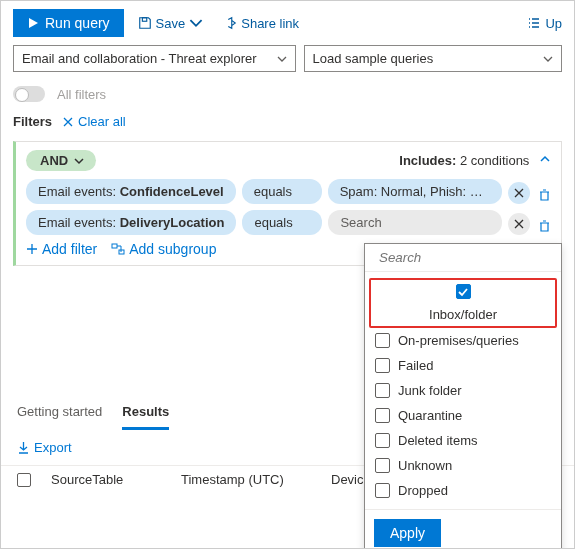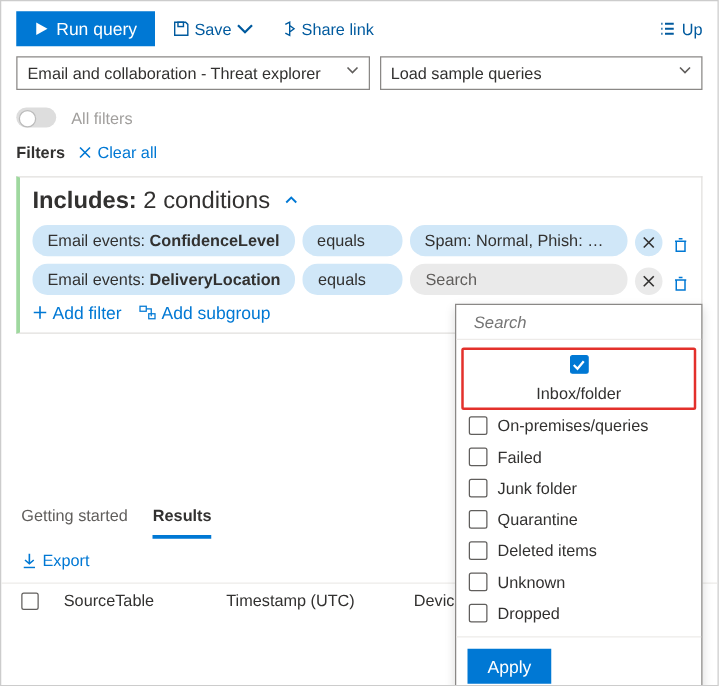--- a/index.html
+++ b/index.html
@@ -3,34 +3,34 @@
 <meta charset="utf-8">
 <style>
 * { box-sizing: border-box; margin: 0; padding: 0; font-family: "Segoe UI", -apple-system, sans-serif; }
 body { width: 575px; height: 549px; background: #fff; border: 1px solid #ccc; font-size: 13px; color: #323130; overflow: hidden; position: relative; }
 .toolbar { display: flex; align-items: center; padding: 8px 12px; gap: 8px; }
 .run-btn { background: #0078d4; color: #fff; border: none; padding: 6px 14px; display: flex; align-items: center; gap: 6px; font-size: 14px; cursor: pointer; }
 .toolbar-link { color: #005a9e; display: flex; align-items: center; gap: 4px; font-size: 13px; cursor: pointer; padding: 4px 6px; }
 .toolbar-link svg { width: 14px; height: 14px; }
 .up-link { margin-left: auto; display: flex; align-items: center; gap: 4px; color: #005a9e; cursor: pointer; }
 .selectors { display: flex; gap: 8px; padding: 0 12px 8px; }
-.select-box { border: 1px solid #8a8886; padding: 5px 8px; display: flex; align-items: flex-start; justify-content: space-between; flex: 1; cursor: pointer; }
+.select-box { border: 1px solid #8a8886; padding: 5px 8px; display: flex; align-items: center; justify-content: space-between; flex: 1; cursor: pointer; }
 .select-box:first-child { flex: 1.1; }
 .chev { width: 10px; height: 10px; }
 .filters-bar { display: flex; align-items: center; gap: 12px; padding: 6px 12px; }
 .toggle { width: 32px; height: 16px; border-radius: 8px; background: #ddd; position: relative; cursor: pointer; }
 .toggle::after { content: ""; width: 12px; height: 12px; border-radius: 50%; background: #fff; position: absolute; top: 2px; left: 2px; border: 1px solid #bbb; }
 .muted { color: #a19f9d; }
 .filters-header { display: flex; align-items: center; gap: 10px; padding: 6px 12px; }
 .filters-header b { font-weight: 600; }
 .clear { color: #0078d4; display: flex; align-items: center; gap: 4px; cursor: pointer; }
 .query-block { margin: 6px 12px; border: 1px solid #e1dfdd; border-left: 3px solid #9fd89f; padding: 8px 10px; position: relative; }
 .and-header { display: flex; align-items: center; justify-content: space-between; margin-bottom: 8px; }
 .and-chip { background: #c8e6c9; color: #323130; padding: 3px 12px 3px 14px; border-radius: 11px; font-weight: 600; display: flex; align-items: center; gap: 6px; cursor: pointer; font-size: 13px; }
-.includes { font-size: 19px; }
+.includes { font-size: 13px; }
 .includes b { font-weight: 600; }
 .collapse-caret { color: #0078d4; cursor: pointer; margin-left: 6px; }
 .cond-row { display: flex; align-items: flex-end; gap: 6px; margin-bottom: 6px; }
 .chip { background: #d0e7f8; padding: 5px 12px; border-radius: 12px; font-size: 13px; white-space: nowrap; }
 .chip.field { min-width: 190px; }
 .chip.op { min-width: 80px; }
 .chip.val { flex: 1; min-width: 160px; overflow: hidden; text-overflow: ellipsis; }
 .chip.search { background: #eaeaea; flex: 1; min-width: 160px; color: #605e5c; }
 .chip b { font-weight: 600; }
 .x-btn { background: #d0e7f8; width: 22px; height: 22px; border-radius: 50%; display: flex; align-items: center; justify-content: center; cursor: pointer; color: #323130; }
@@ -116,20 +116,26 @@
   <div class="clear">
     <svg width="12" height="12" viewBox="0 0 12 12">
         <path d="M2 2l8 8M10 2l-8 8" stroke="#0078d4" stroke-width="1.3"></path>
       </svg>
     <span>Clear all</span>
   </div>
 </div>
 
 <div class="query-block">
   <div class="and-header">
+    <div class="and-chip">
+      <span>AND</span>
+      <svg class="chev" viewBox="0 0 10 10">
+          <path d="M1 3l4 4 4-4" fill="none" stroke="#323130" stroke-width="1.5"></path>
+        </svg>
+    </div>
     <div class="includes">
       <b>Includes:</b> <span>2 conditions</span>
       <span class="collapse-caret">
         <svg width="12" height="12" viewBox="0 0 12 12">
             <path d="M2 8l4-4 4 4" fill="none" stroke="#0078d4" stroke-width="1.5"></path>
           </svg>
       </span>
     </div>
   </div>
 

